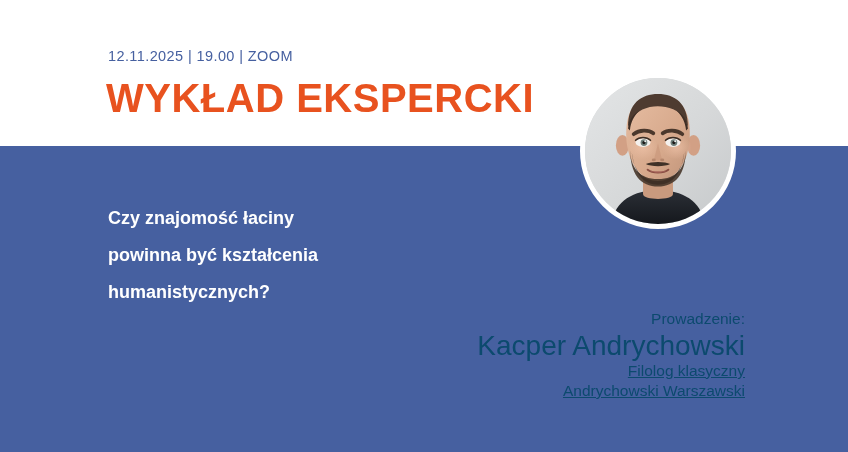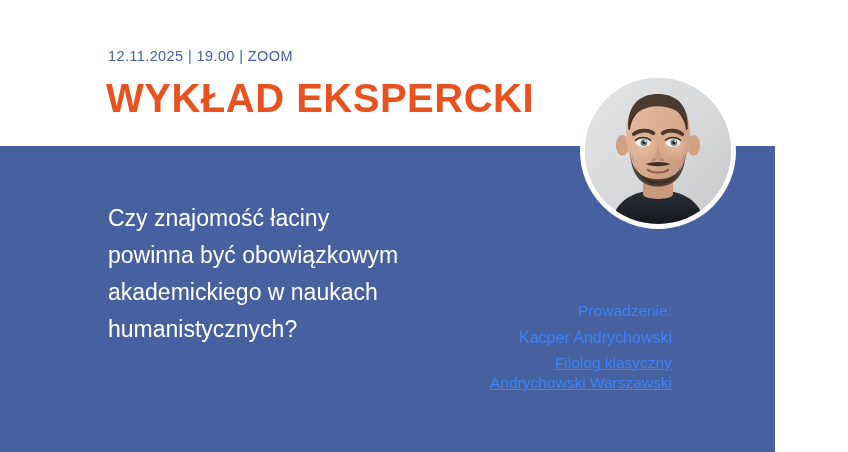--- a/index.html
+++ b/index.html
@@ -10,21 +10,21 @@
   body {
     width: 848px;
     height: 452px;
     overflow: hidden;
     font-family: "Liberation Sans", sans-serif;
     background: #ffffff;
   }
 
   #poster {
     position: relative;
-    width: 775px;
+    width: 848px;
     height: 452px;
     background: #ffffff;
     overflow: hidden;
   }
 
   
   .band-top {
     position: absolute;
     left: 0;
     top: 0;
@@ -83,45 +83,45 @@
     width: 100%;
     height: 100%;
   }
 
   
   .question {
     position: absolute;
     left: 108px;
     top: 200px;
     width: 420px;
-    font-size: 23px;
+    font-size: 18px;
     line-height: 37px;
     color: #ffffff;
-    font-weight: 400;
+    font-weight: 700;
   }
   .question .qline {
     display: block;
     white-space: nowrap;
   }
 
   
   .speaker {
     position: absolute;
     right: 103px;
-    top: 300px;
+    top: 308px;
     text-align: right;
-    color: #3b82f6;
+    color: #0c4a6e;
   }
   .speaker .lead-label {
     font-size: 15.5px;
     line-height: 21px;
     font-weight: 400;
   }
   .speaker .lead-name {
-    font-size: 16px;
+    font-size: 28px;
     line-height: 31px;
     font-weight: 400;
     white-space: nowrap;
     margin-top: 1px;
   }
   .speaker .lead-role,
   .speaker .lead-org {
     font-size: 15.5px;
     line-height: 20px;
     font-weight: 400;
@@ -215,22 +215,21 @@
 
       <path d="M65 92 C70 89 86 89 91 92 C86 95 70 95 65 92 Z" fill="#3f3127"></path>
 
       <path d="M67 98 C72 102 84 102 89 98" stroke="#8a4f44" stroke-width="2.2" fill="none" stroke-linecap="round"></path>
       <path d="M69 99 C73.5 101.5 82.5 101.5 87 99 C82.5 100.2 73.5 100.2 69 99 Z" fill="#b9736a" opacity="0.8"></path>
     </svg>
   </div>
 
   <div class="question">
     <span class="qline">Czy znajomość łaciny</span>
-    <span class="qline">powinna być obowiązkowym</span>
-    <span class="qline">akademickiego w naukach</span>
+    <span class="qline">powinna być kształcenia</span>
     <span class="qline">humanistycznych?</span>
   </div>
 
   <div class="speaker">
     <div class="lead-label">Prowadzenie:</div>
     <div class="lead-name">Kacper Andrychowski</div>
     <div class="lead-role">Filolog klasyczny</div>
     <div class="lead-org">Andrychowski Warszawski</div>
   </div>
 

